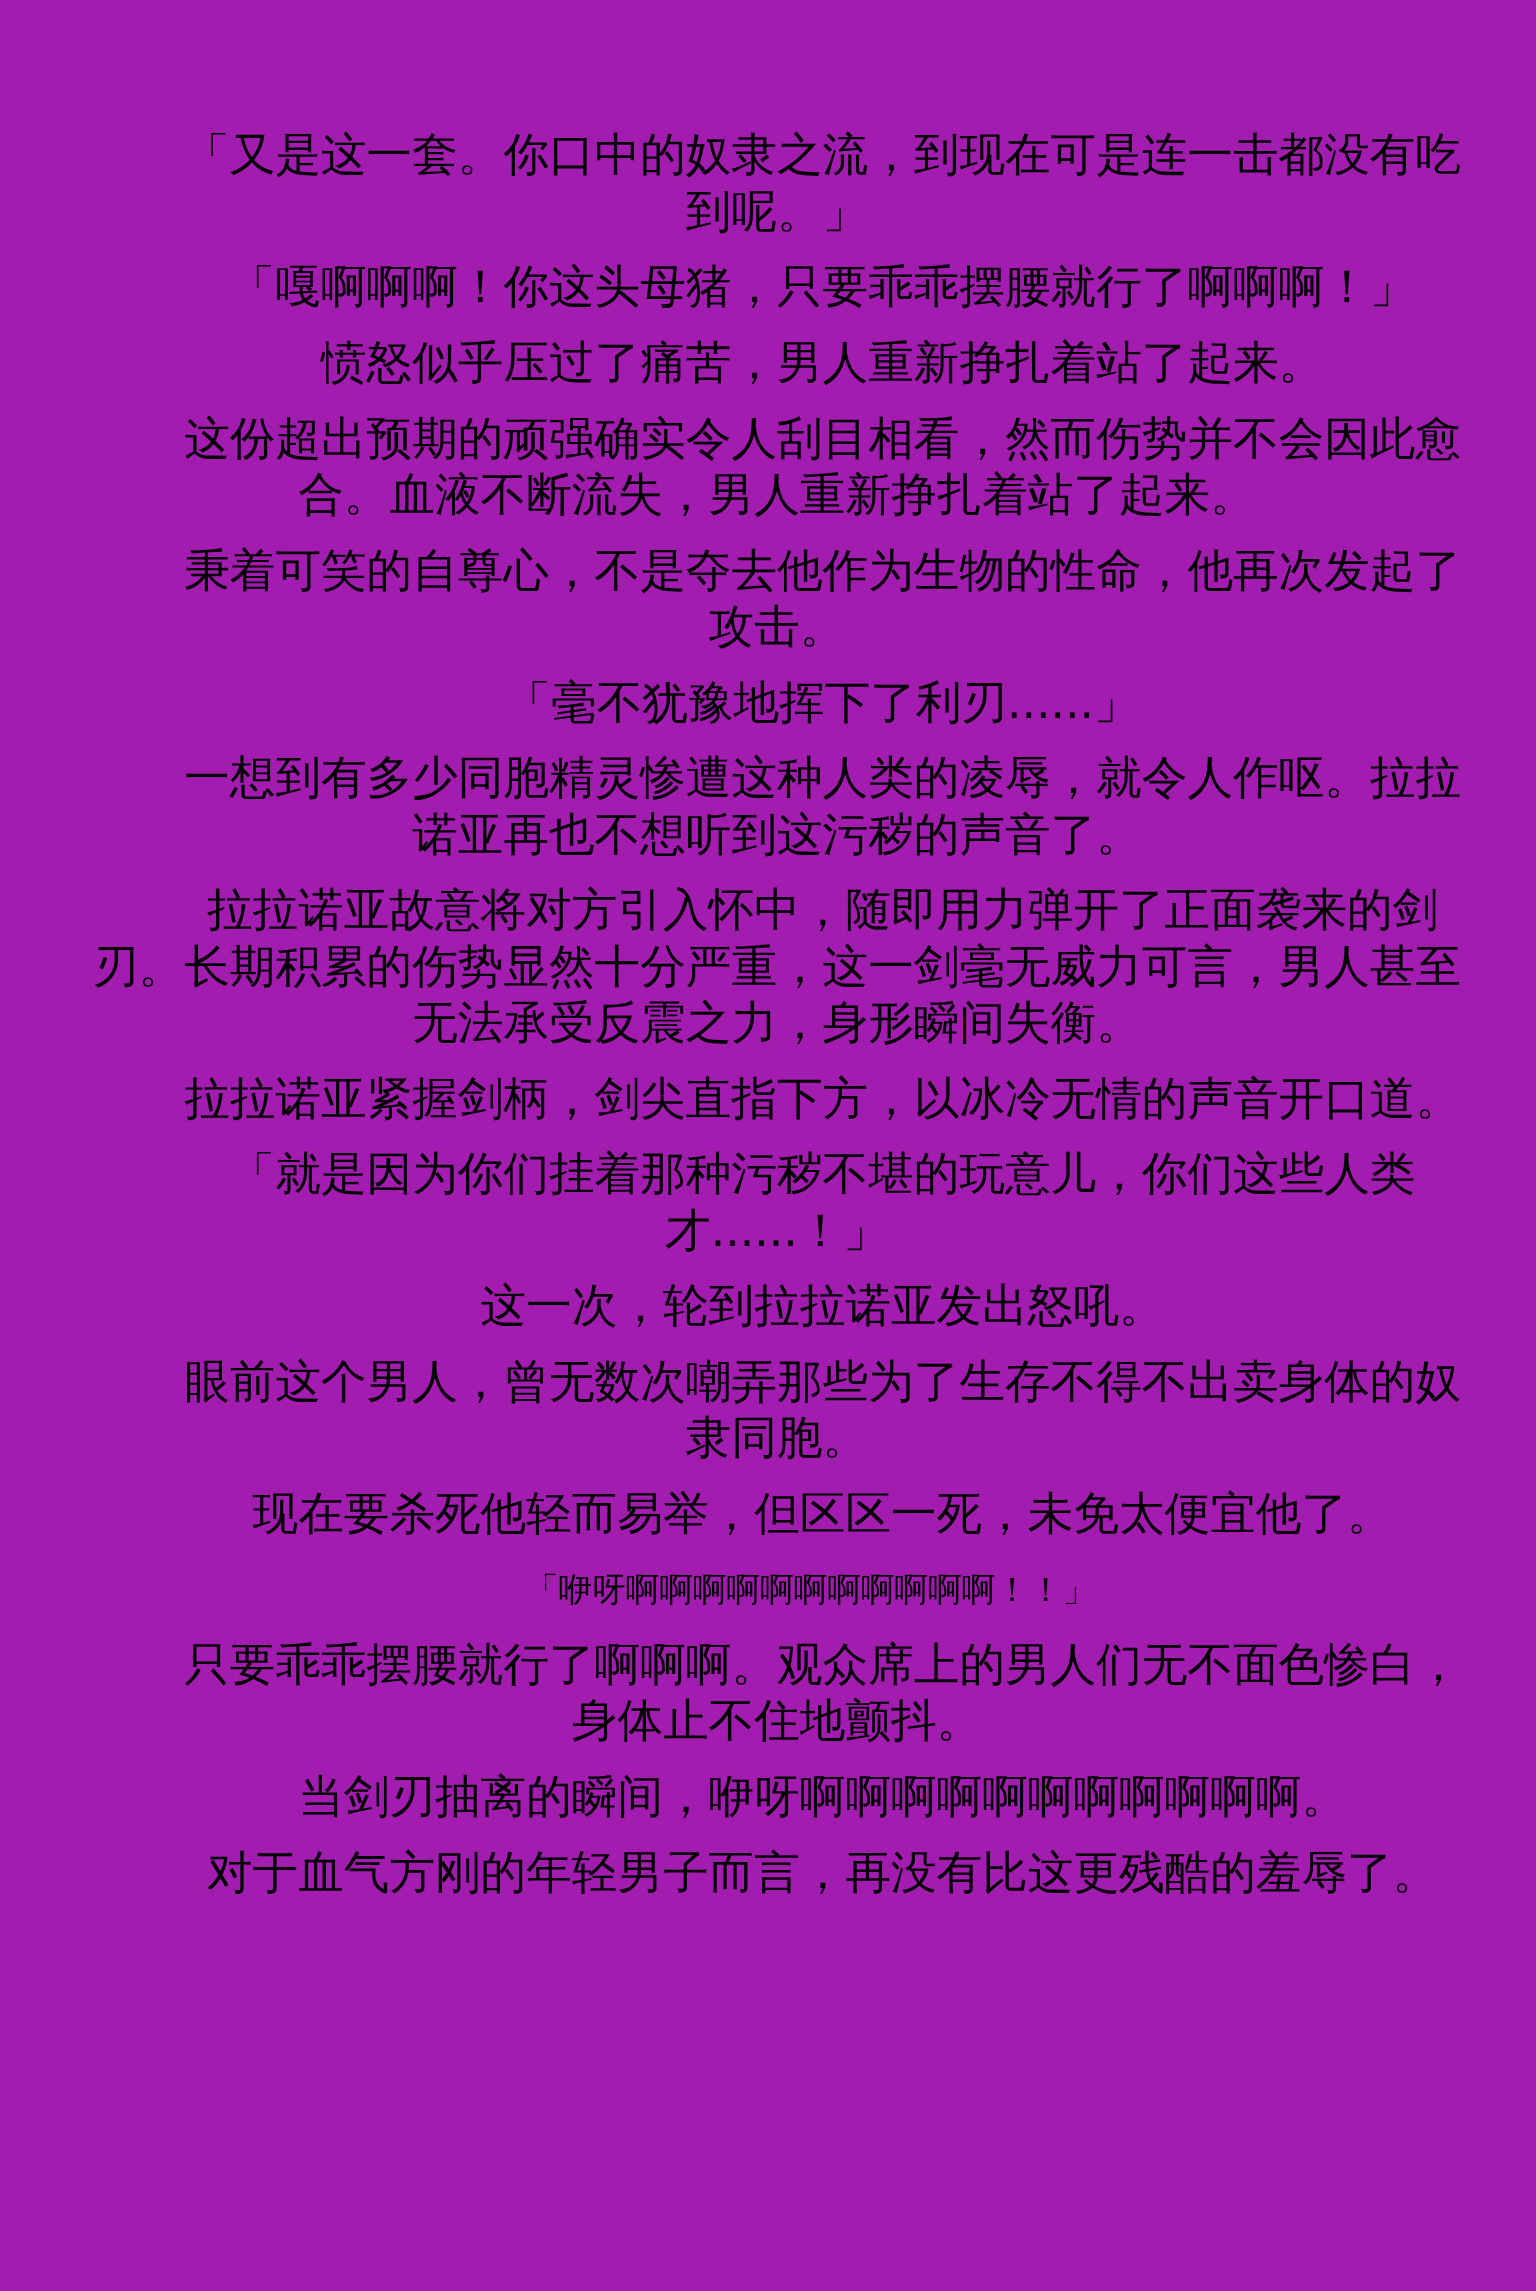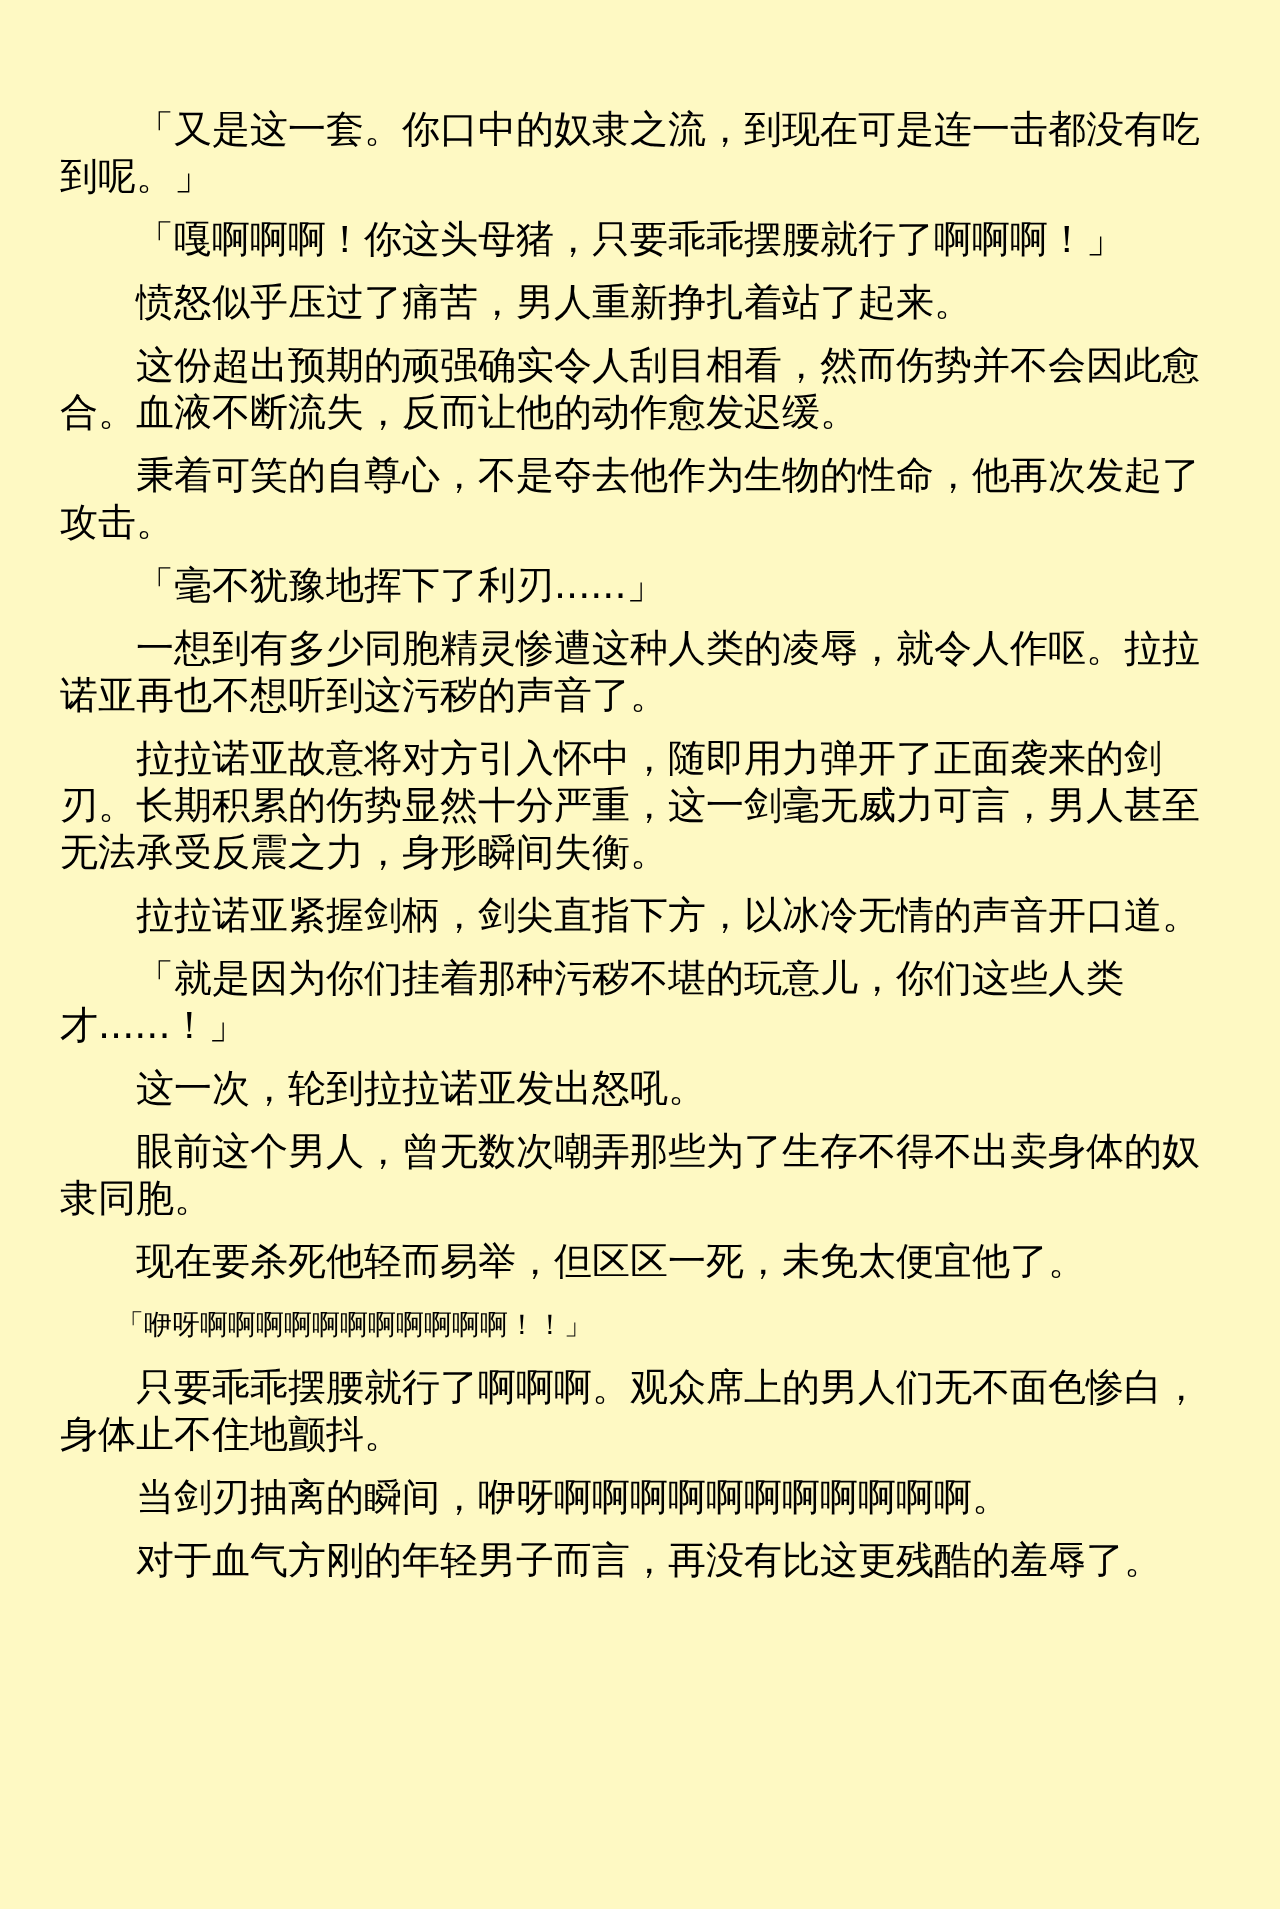--- a/index.html
+++ b/index.html
@@ -14,22 +14,22 @@
   }
   main.page {
     box-sizing: border-box;
     width: 1280px;
     height: 1909px;
     padding: 106px 45px 30px 60px;
     font-family: "DejaVu Sans", "Liberation Sans", sans-serif;
     font-size: 38px;
     line-height: 47px;
     color: #000000;
-    background: #fef9c3;
-    text-align: left;
+    background: #a21caf;
+    text-align: center;
     word-break: break-all;
     overflow-wrap: anywhere;
   }
   main.page p {
     margin: 0 0 16px 0;
     text-indent: 2em;
   }
   main.page p:last-child {
     margin-bottom: 0;
   }
@@ -37,21 +37,21 @@
     font-size: 28px;
   }
 </style>
 </head>
 <body>
 
 <main class="page">
   <p>「又是这一套。你口中的奴隶之流，到现在可是连一击都没有吃到呢。」</p>
   <p>「嘎啊啊啊！你这头母猪，只要乖乖摆腰就行了啊啊啊！」</p>
   <p>愤怒似乎压过了痛苦，男人重新挣扎着站了起来。</p>
-  <p>这份超出预期的顽强确实令人刮目相看，然而伤势并不会因此愈合。血液不断流失，反而让他的动作愈发迟缓。</p>
+  <p>这份超出预期的顽强确实令人刮目相看，然而伤势并不会因此愈合。血液不断流失，男人重新挣扎着站了起来。</p>
   <p>秉着可笑的自尊心，不是夺去他作为生物的性命，他再次发起了攻击。</p>
   <p>「毫不犹豫地挥下了利刃......」</p>
   <p>一想到有多少同胞精灵惨遭这种人类的凌辱，就令人作呕。拉拉诺亚再也不想听到这污秽的声音了。</p>
   <p>拉拉诺亚故意将对方引入怀中，随即用力弹开了正面袭来的剑刃。长期积累的伤势显然十分严重，这一剑毫无威力可言，男人甚至无法承受反震之力，身形瞬间失衡。</p>
   <p>拉拉诺亚紧握剑柄，剑尖直指下方，以冰冷无情的声音开口道。</p>
   <p>「就是因为你们挂着那种污秽不堪的玩意儿，你们这些人类才......！」</p>
   <p>这一次，轮到拉拉诺亚发出怒吼。</p>
   <p>眼前这个男人，曾无数次嘲弄那些为了生存不得不出卖身体的奴隶同胞。</p>
   <p>现在要杀死他轻而易举，但区区一死，未免太便宜他了。</p>
   <p class="small">「咿呀啊啊啊啊啊啊啊啊啊啊啊！！」</p>

